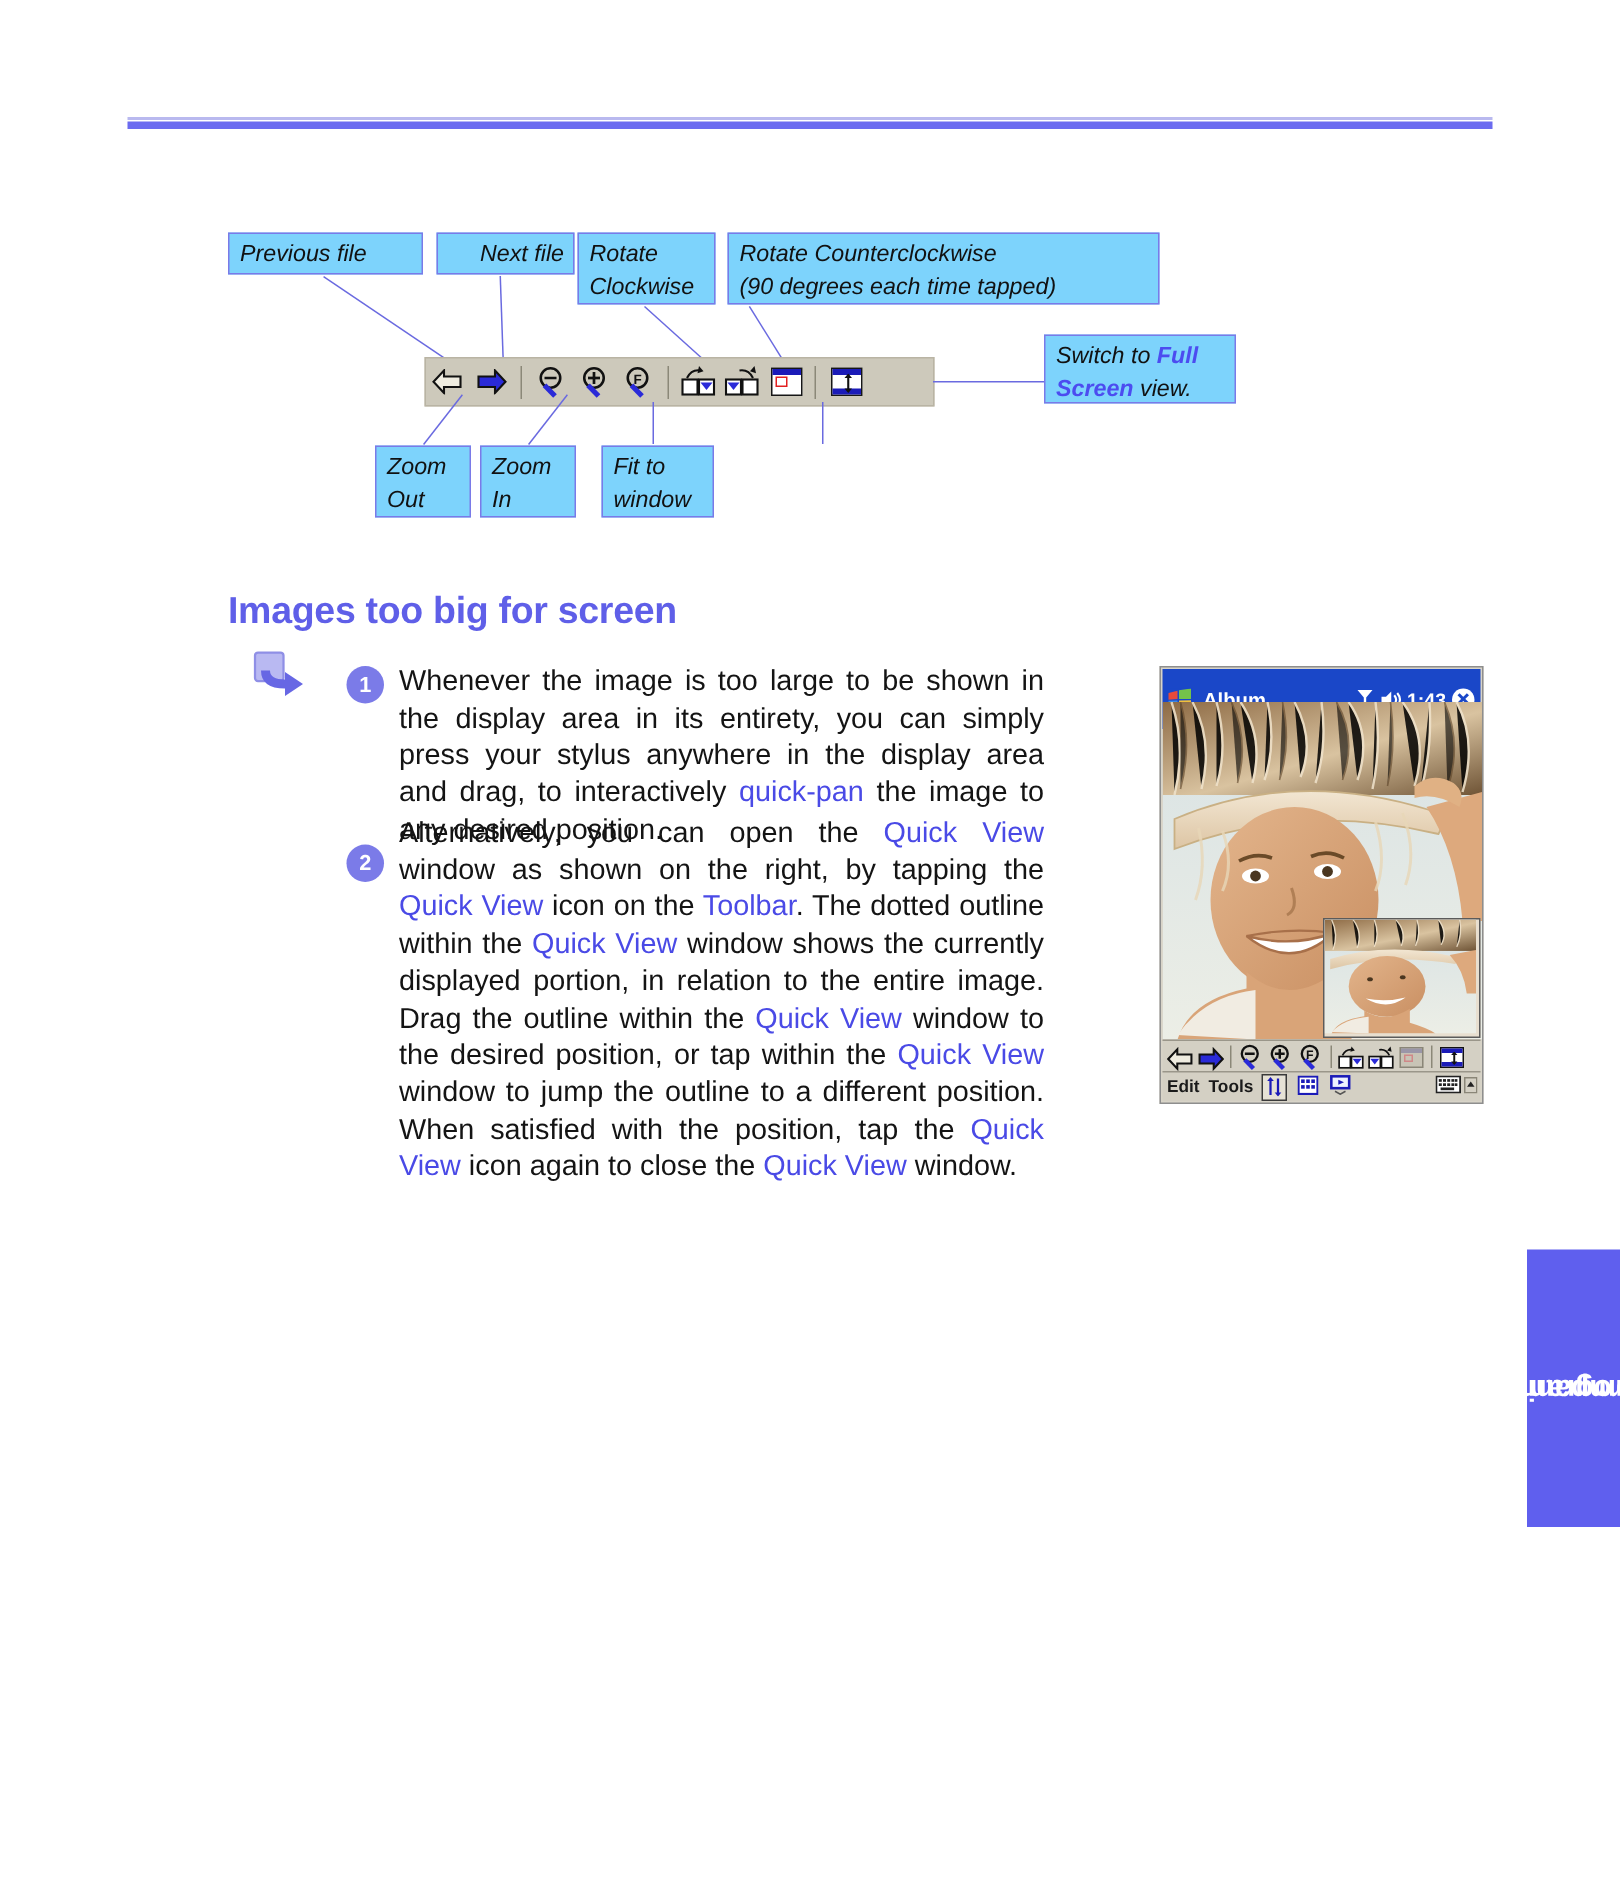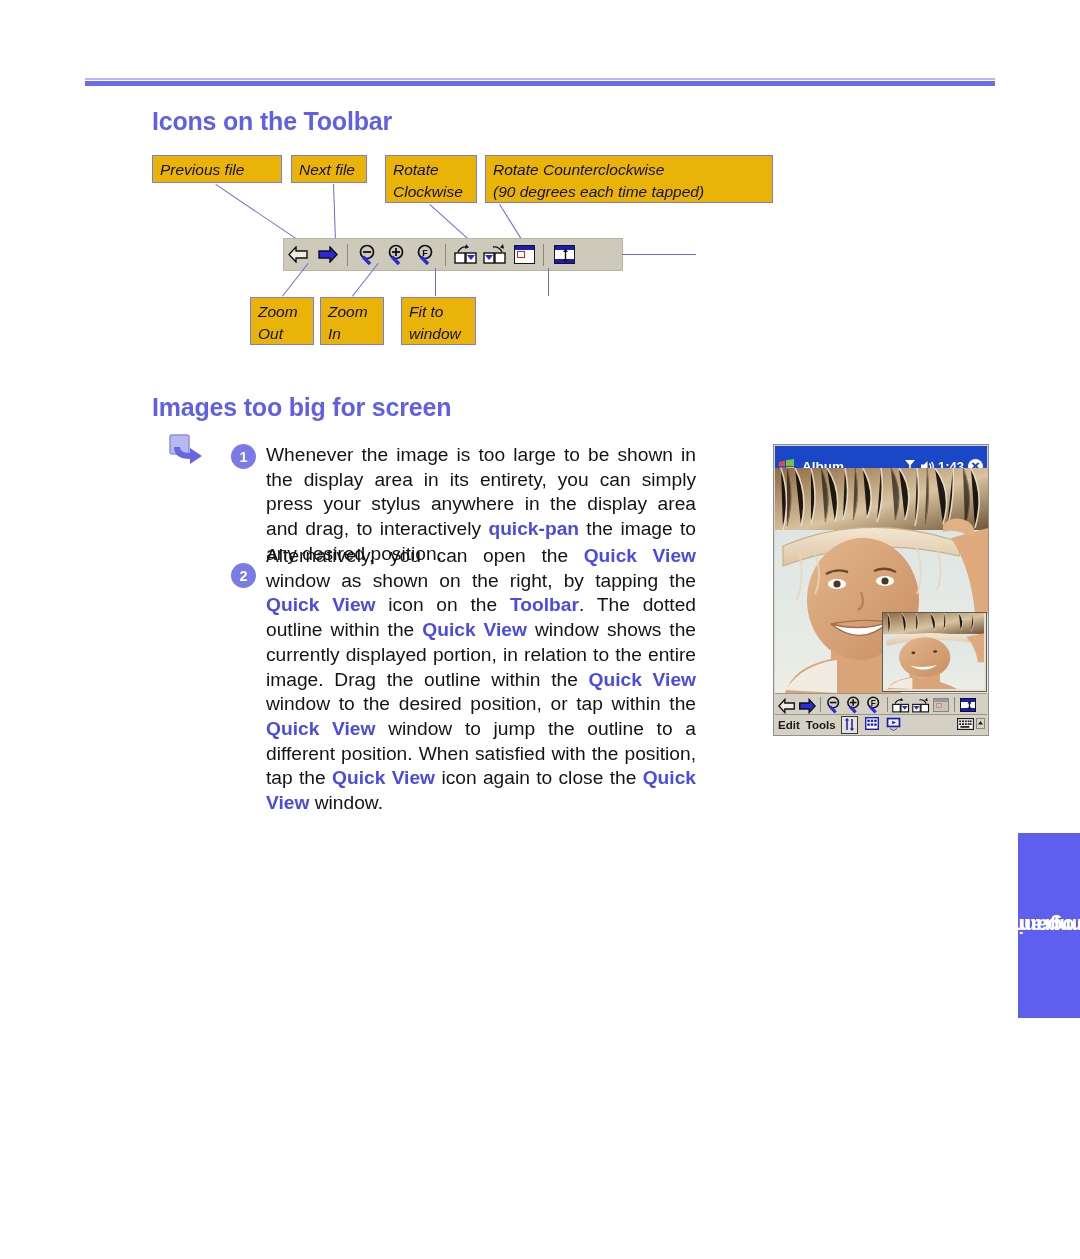--- a/index.html
+++ b/index.html
@@ -27,21 +27,21 @@
   
   .h1{
     position:absolute;color:#5f5fe8;font-weight:bold;
     font-size:25px;letter-spacing:-0.2px;
   }
   #h-icons{left:152px;top:107px;}
   #h-images{left:152px;top:393px;}
 
   
   .callout{
-    position:absolute;border:1.3px solid #7a7ae8;background:#eab308;
+    position:absolute;border:1.3px solid #7a7ae8;background:#7dd3fc;
     font-style:italic;font-size:15.5px;color:#111;line-height:1.42;
     padding:3px 6px 4px 7px;box-sizing:border-box;
   }
   .callout b{color:#4c4cf0;font-weight:bold;font-style:italic;}
   .lineseg{position:absolute;background:#6a6ae0;transform-origin:0 0;height:1.4px;}
 
   
   .tbar{
     position:absolute;left:283px;top:238px;width:340px;height:33px;
     background:#cdc9bb;border:1px solid #b9b4a4;
@@ -79,21 +79,21 @@
   #num1{left:231px;top:444px;}
   #num2{left:231px;top:563px;}
 
   .para{
     position:absolute;left:266px;width:430px;
     font-size:19.2px;line-height:24.7px;color:#141414;
     text-align:justify;
   }
   #p1{top:443px;}
   #p2{top:544px;}
-  .bl{color:#4a4ae6;font-weight:bold;}
+  .bl{color:#4a4ae6;font-weight:normal;}
 
   
   .pda{
     position:absolute;left:773px;top:444px;width:216px;height:292px;
     border:1px solid #8e8e8e;background:#d8d4c8;box-sizing:border-box;
   }
   .pda-title{
     position:absolute;left:1px;top:1px;right:1px;height:40px;
     background:#1a47c8;display:flex;align-items:center;
   }
@@ -145,25 +145,24 @@
   }
 </style>
 </head>
 <body>
 
 <div class="page">
 
   <div class="rule-thin"></div>
   <div class="rule-thick"></div>
 
-  <div class="h1" id="h-icons">Icons on the Toolbar</div>
 
   <div class="callout" style="left:152px;top:155px;width:130px;height:28px;">Previous file</div>
 
-  <div class="callout" style="left:291px;top:155px;width:76px;height:28px;">Next file</div>
+  <div class="callout" style="left:291px;top:155px;width:92px;height:28px;text-align:right;">Next file</div>
 
   <div class="callout" style="left:385px;top:155px;width:92px;height:48px;white-space:pre-line;">Rotate
 Clockwise</div>
 
   <div class="callout" style="left:485px;top:155px;width:288px;height:48px;">
     <div>Rotate Counterclockwise</div>
     <div>(90 degrees each time tapped)</div>
   </div>
 
   <div class="lineseg" style="left:216px;top:184px;width:110px;transform:rotate(34deg);"></div>
@@ -245,20 +244,23 @@
         <div class="b2"></div>
         <svg style="position:absolute;left:6px;top:3px;" width="9" height="13" viewBox="0 0 9 13">
           <line x1="4.5" y1="1" x2="4.5" y2="12" stroke="#111" stroke-width="1.4"></line>
           <polygon points="4.5,0 7,3 2,3" fill="#111"></polygon>
           <polygon points="4.5,13 7,10 2,10" fill="#111"></polygon>
         </svg>
       </div>
     </div>
   </div>
 
+  <div class="callout" style="left:696px;top:223px;width:128px;height:46px;">
+    <span>Switch to </span><b>Full Screen</b><span> view.</span>
+  </div>
   <div class="lineseg" style="left:622px;top:254px;width:74px;"></div>
 
   <div class="callout" style="left:250px;top:297px;width:64px;height:48px;white-space:pre-line;">Zoom
 Out</div>
 
   <div class="callout" style="left:320px;top:297px;width:64px;height:48px;white-space:pre-line;">Zoom
 In</div>
 
   <div class="callout" style="left:401px;top:297px;width:75px;height:48px;white-space:pre-line;">Fit to
 window</div>

